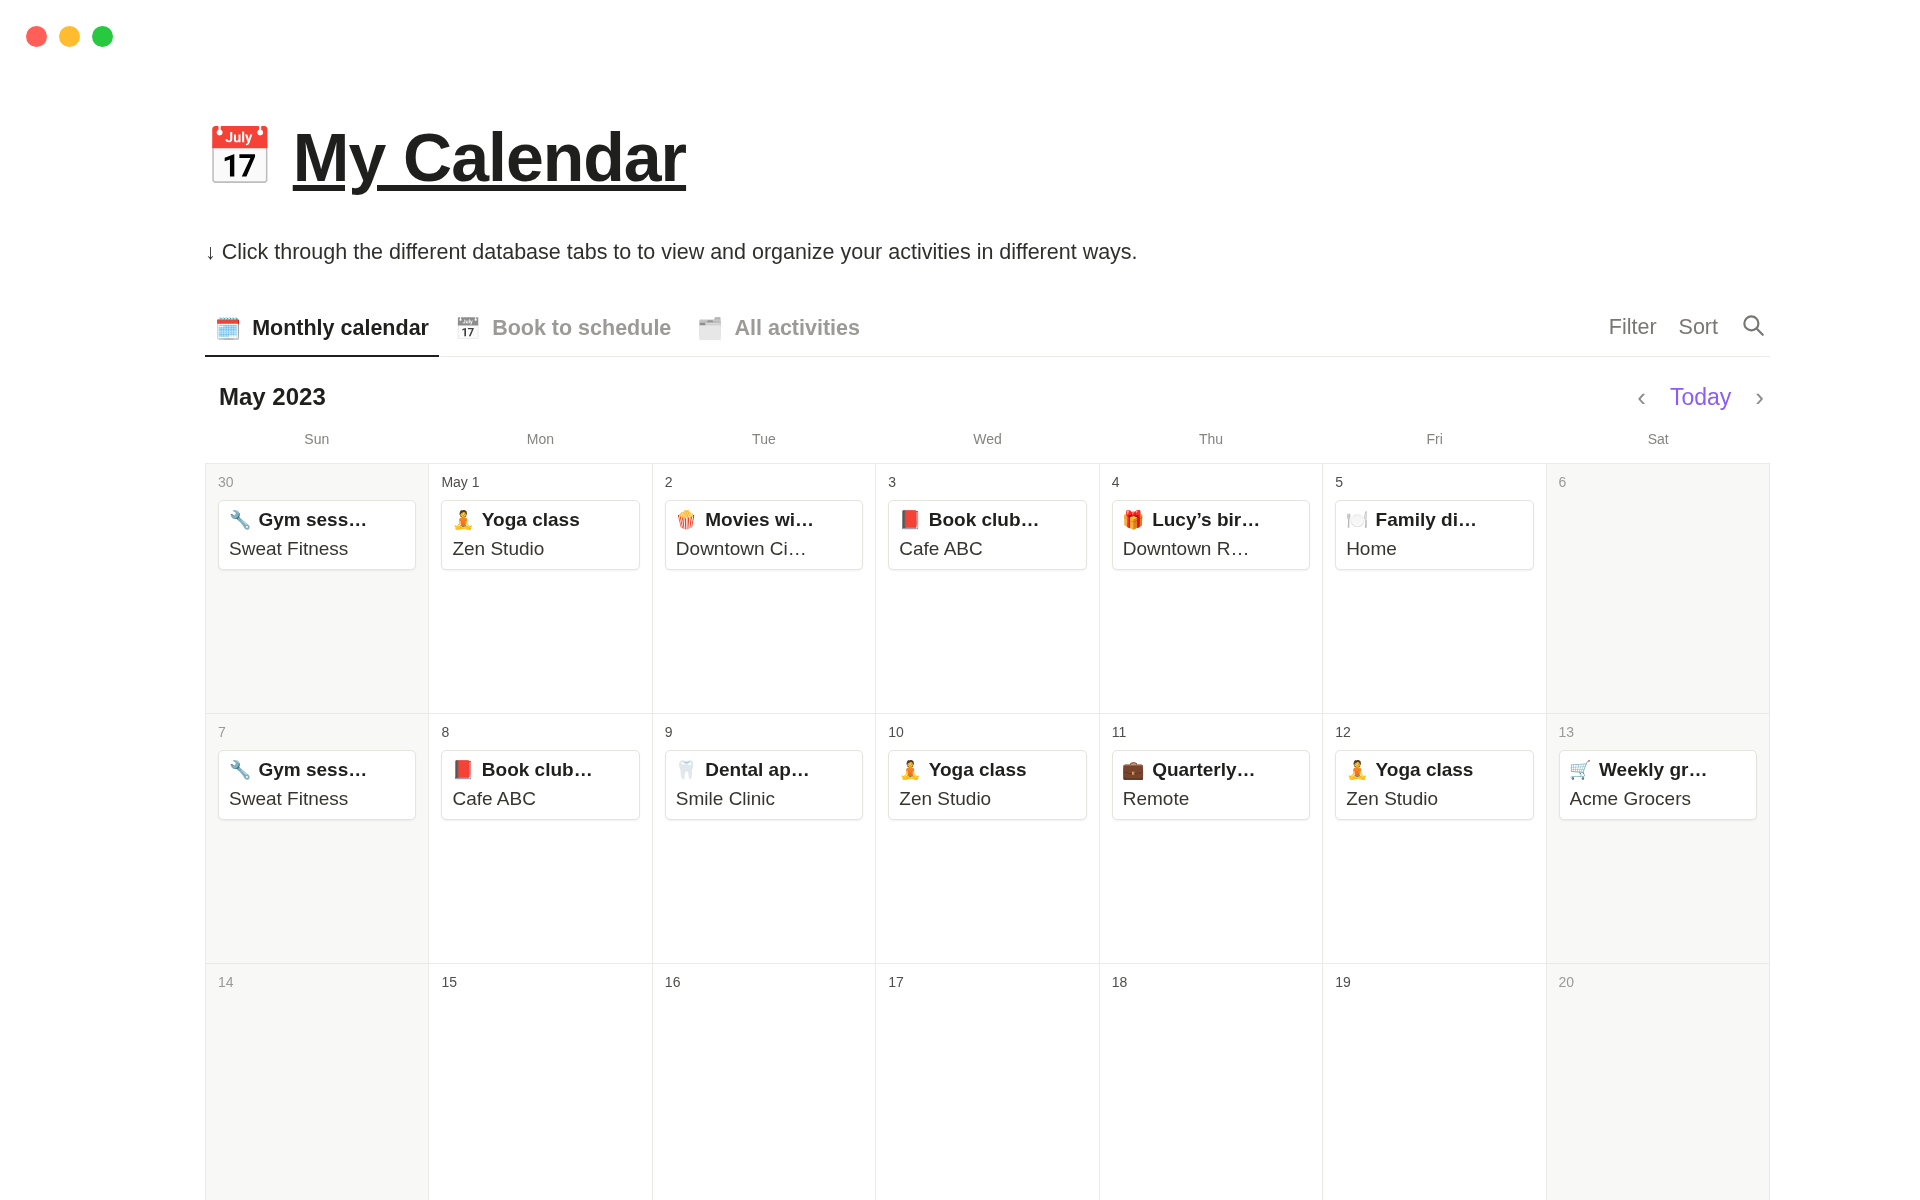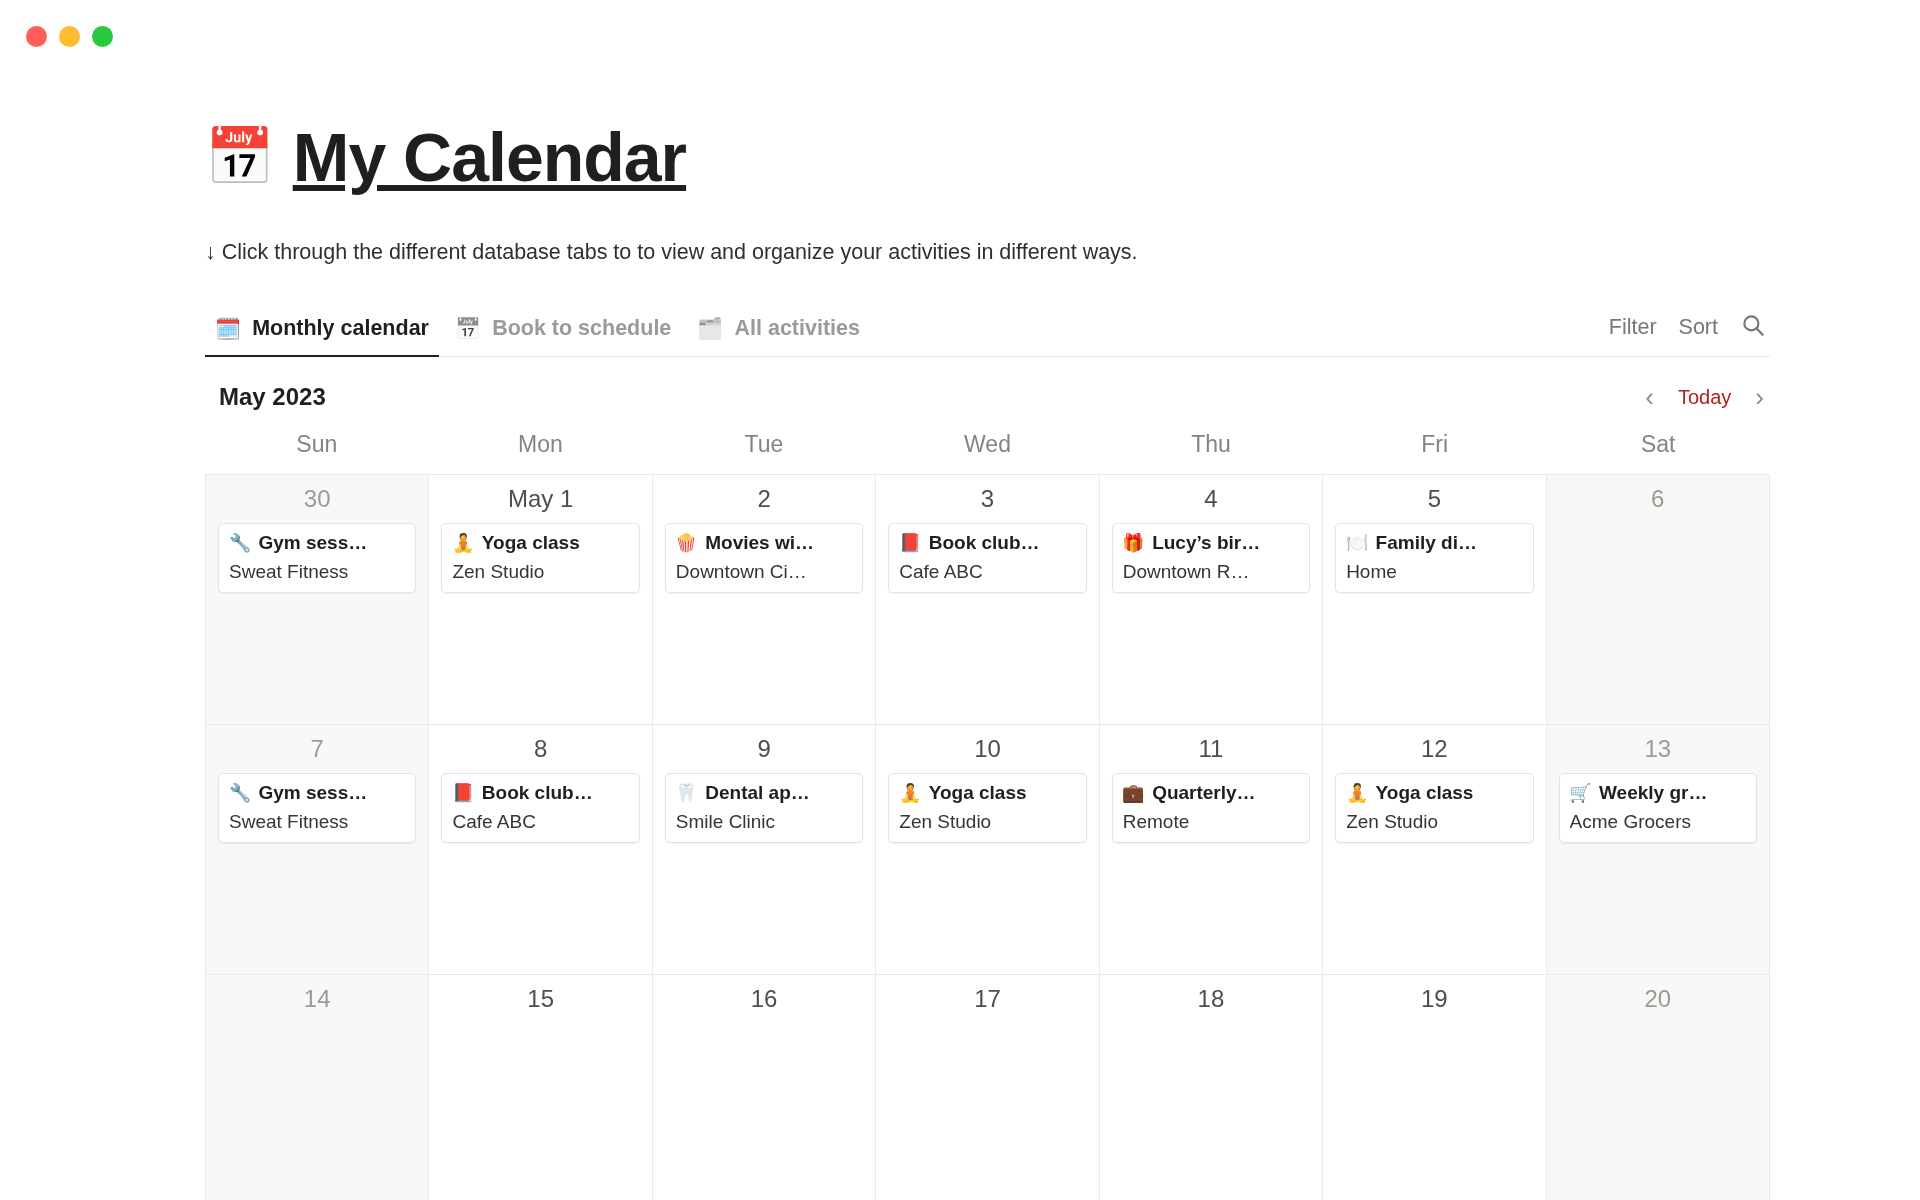--- a/index.html
+++ b/index.html
@@ -114,52 +114,52 @@
   }
   .cal-month { font-size: 24px; font-weight: 700; color: #1f1f1d; }
   .cal-nav { display: flex; align-items: center; gap: 24px; }
   .cal-nav .arrow {
     font-size: 26px;
     color: #8c8b88;
     cursor: pointer;
     line-height: 1;
     user-select: none;
   }
-  .cal-today { font-size: 20px; color: #b91c1c; cursor: pointer; }
+  .cal-today { font-size: 23px; color: #8b5cf6; cursor: pointer; }
 
   .weekdays {
     display: grid;
     grid-template-columns: repeat(7, 1fr);
     padding-bottom: 16px;
   }
   .weekday {
     text-align: center;
-    font-size: 23px;
+    font-size: 14px;
     color: #85847f;
   }
 
   .grid {
     border-top: 1px solid #eceae5;
     border-left: 1px solid #eceae5;
     display: grid;
     grid-template-columns: repeat(7, 1fr);
   }
   .cell {
     border-right: 1px solid #eceae5;
     border-bottom: 1px solid #eceae5;
     height: 250px;
     padding: 10px 12px 0 12px;
     background: #ffffff;
     position: relative;
     overflow: hidden;
   }
   .cell.dim { background: #f8f8f7; }
   .daynum {
-    text-align: center;
-    font-size: 24px;
+    text-align: left;
+    font-size: 14px;
     color: #4f4e4b;
     margin-bottom: 10px;
   }
   .cell.dim .daynum { color: #9b9a97; }
 
   .event {
     border: 1px solid #e6e4df;
     border-radius: 5px;
     background: #fff;
     padding: 8px 10px 9px 10px;

